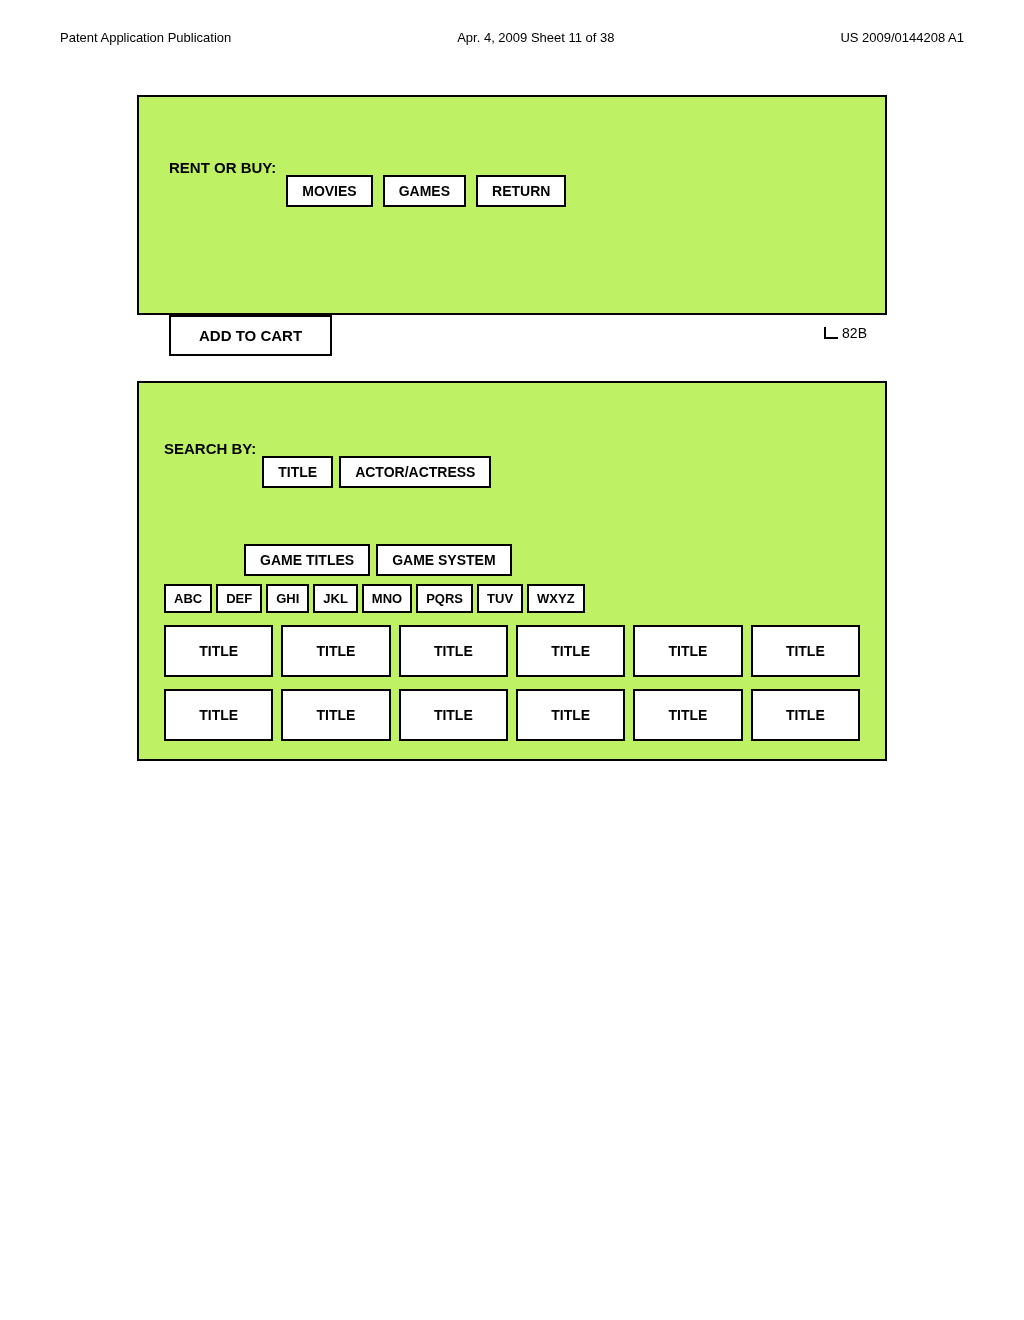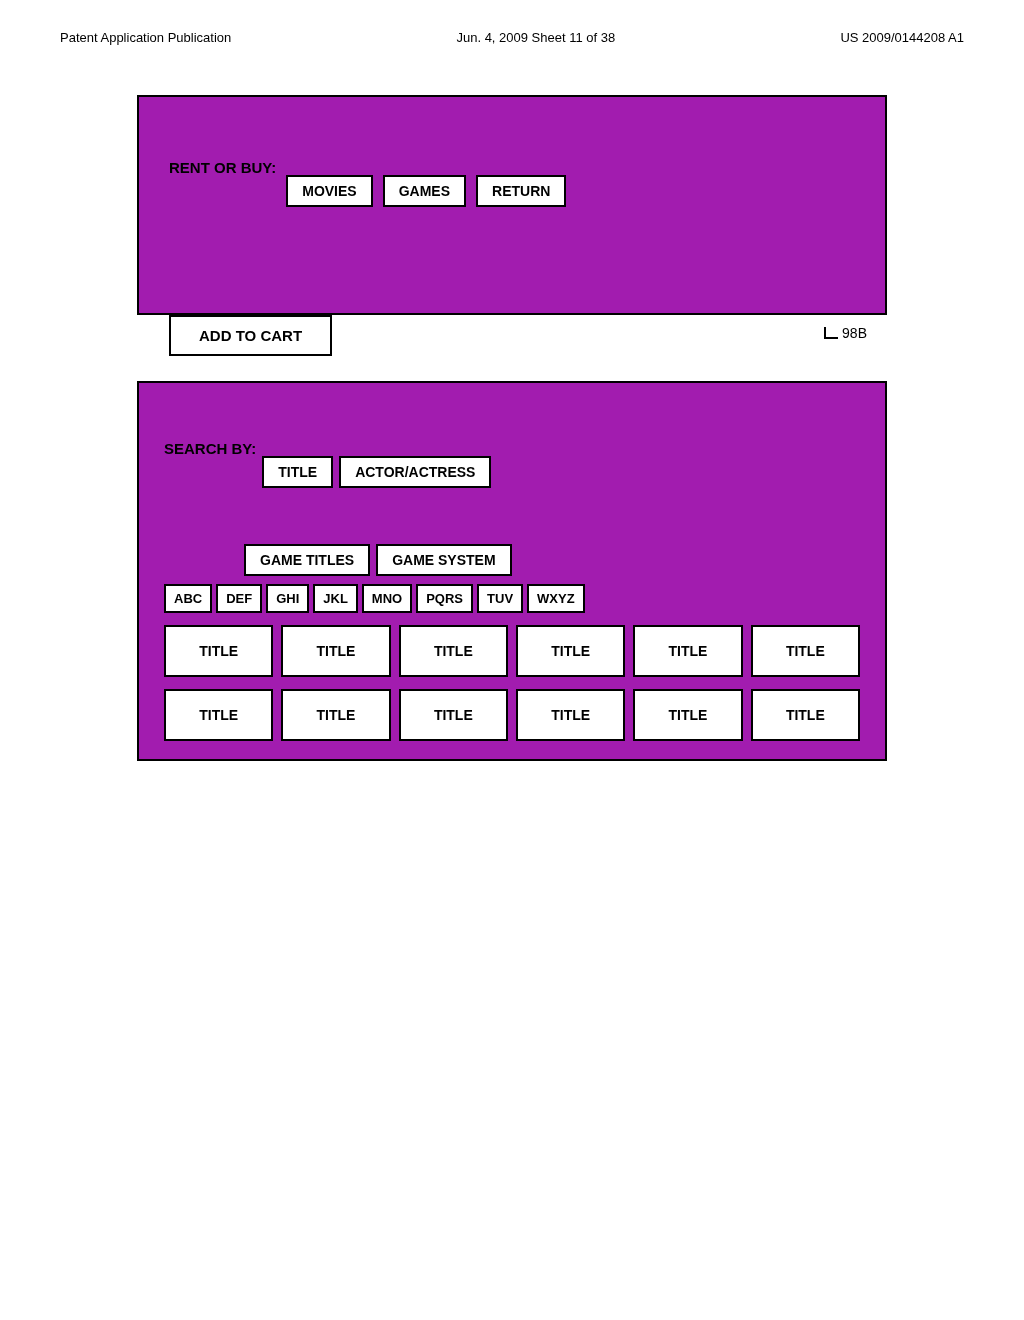--- a/index.html
+++ b/index.html
@@ -45,21 +45,21 @@
       font-family: Arial, sans-serif;
       margin-bottom: 20px;
     }
 
     
     .diagram-container {
       border: 2px solid #000;
       padding: 20px;
       margin: 0 auto;
       position: relative;
-      background: #a21caf;
+      background: #bef264;
     }
 
     .fig-8b-container {
       width: 750px;
       height: 220px;
       margin: 0 auto 10px auto;
     }
 
     .fig-9b-container {
       width: 750px;
@@ -186,21 +186,21 @@
       vertical-align: bottom;
     }
   </style>
 </head>
 <body>
 
 <div class="page">
 
   <div class="patent-header">
     <span>Patent Application Publication</span>
-    <span>Jun. 4, 2009  Sheet 11 of 38</span>
+    <span>Apr. 4, 2009  Sheet 11 of 38</span>
     <span>US 2009/0144208 A1</span>
   </div>
 
   <div class="section-gap">
 
     <div class="diagram-container fig-8b-container">
 
       <div class="fig8b-top-row">
         <span class="label-text">RENT OR BUY:</span>
         <button class="btn">MOVIES</button>
@@ -208,21 +208,21 @@
         <button class="btn">RETURN</button>
       </div>
 
       <div class="fig8b-bottom-row">
         <button class="btn btn-large">ADD TO CART</button>
       </div>
     </div>
 
     <div class="ref-container">
       <span class="corner-bracket"></span>
-      <span>98B</span>
+      <span>82B</span>
     </div>
   </div>
 
   <div class="section-gap">
 
     <div class="diagram-container fig-9b-container">
       <div class="fig9b-content">
 
         <div class="fig9b-row">
           <span class="label-text">SEARCH BY:</span>

